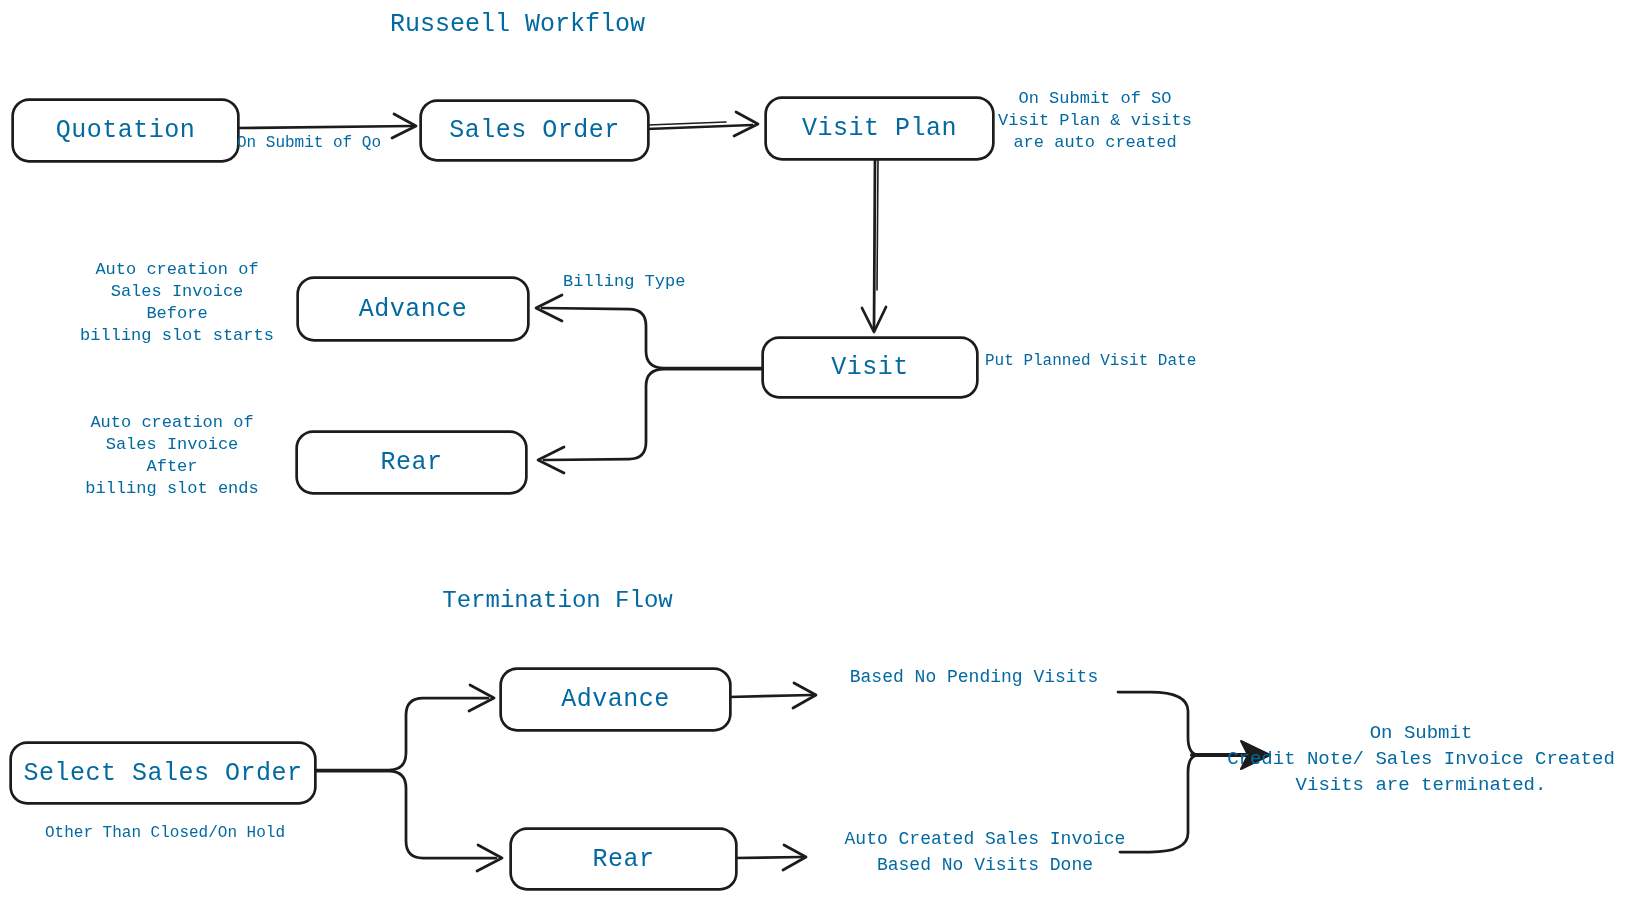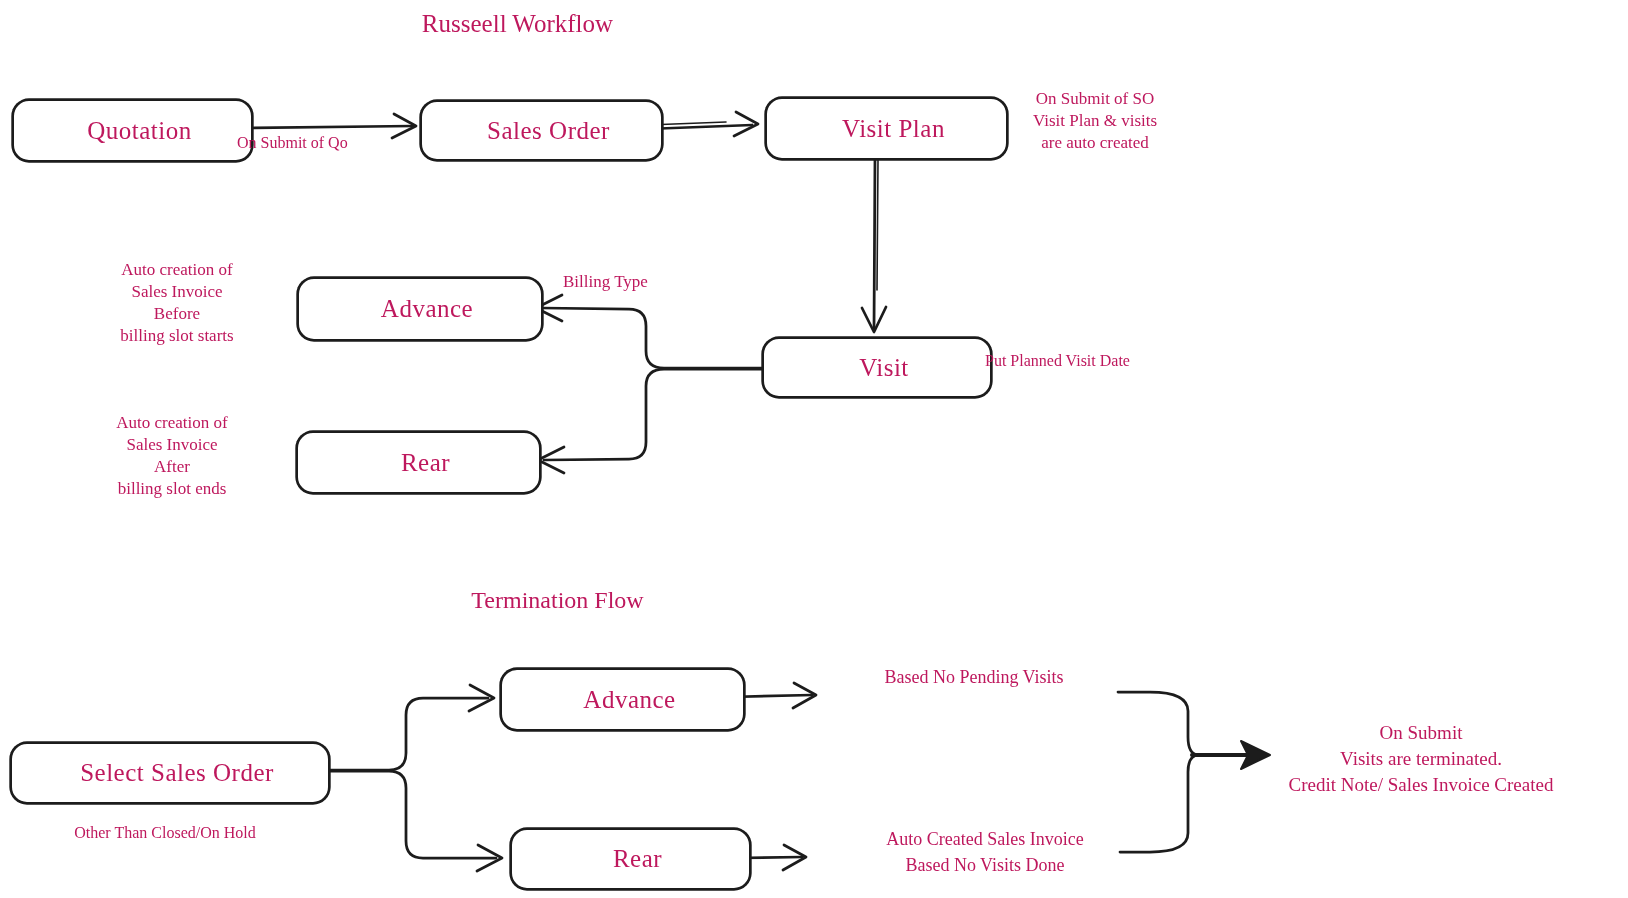--- a/index.html
+++ b/index.html
@@ -5,22 +5,22 @@
   html, body {
     margin: 0;
     padding: 0;
     background: #ffffff;
   }
   .canvas {
     position: relative;
     width: 1628px;
     height: 898px;
     background: #ffffff;
-    font-family: Liberation Serif, serif;
-    color: #be185d;
+    font-family: Liberation Mono, monospace;
+    color: #0369a1;
     overflow: hidden;
   }
   .connectors {
     position: absolute;
     left: 0;
     top: 0;
     width: 1628px;
     height: 898px;
     z-index: 1;
   }
@@ -40,21 +40,20 @@
     background: #ffffff;
     border: 2.6px solid #1c1c1c;
     border-radius: 17px;
     box-shadow: 0 0 0 0.7px #1c1c1c;
     display: flex;
     align-items: center;
     justify-content: center;
     font-size: 25px;
     letter-spacing: 0.5px;
     white-space: nowrap;
-    padding-left: 14px;
   }
   .title {
     position: absolute;
     z-index: 2;
     font-size: 25px;
     text-align: center;
     white-space: nowrap;
   }
   .note {
     position: absolute;
@@ -175,17 +174,17 @@
     <div>Based No Pending Visits</div>
   </div>
 
   <div class="note note-lg" style="left:835px; top:826px; width:300px;">
     <div>Auto Created Sales Invoice</div>
     <div>Based No Visits Done</div>
   </div>
 
   <div class="note note-xl" style="left:1225px; top:720px; width:392px;">
     <div>On Submit</div>
+    <div>Credit Note/ Sales Invoice Created</div>
     <div>Visits are terminated.</div>
-    <div>Credit Note/ Sales Invoice Created</div>
   </div>
 
 </div>
 
 </body></html>

